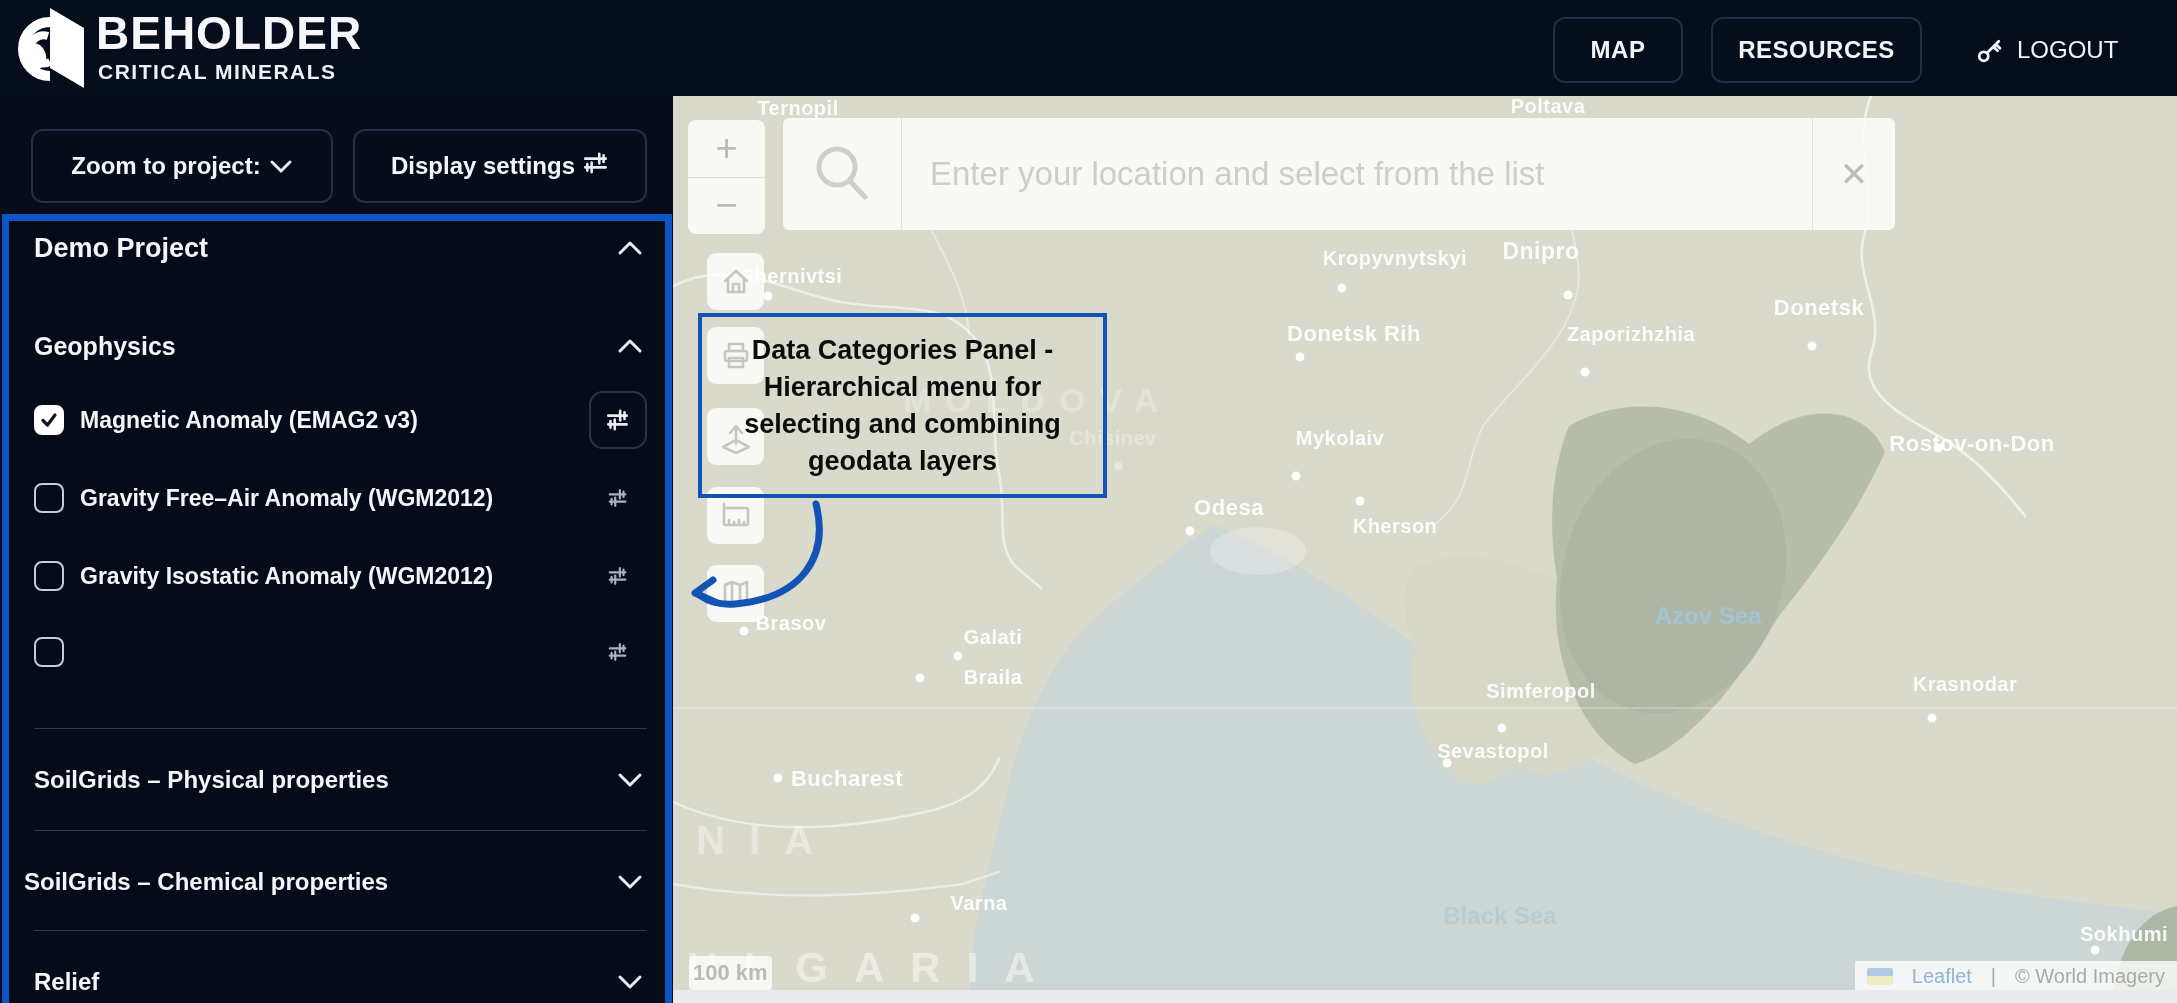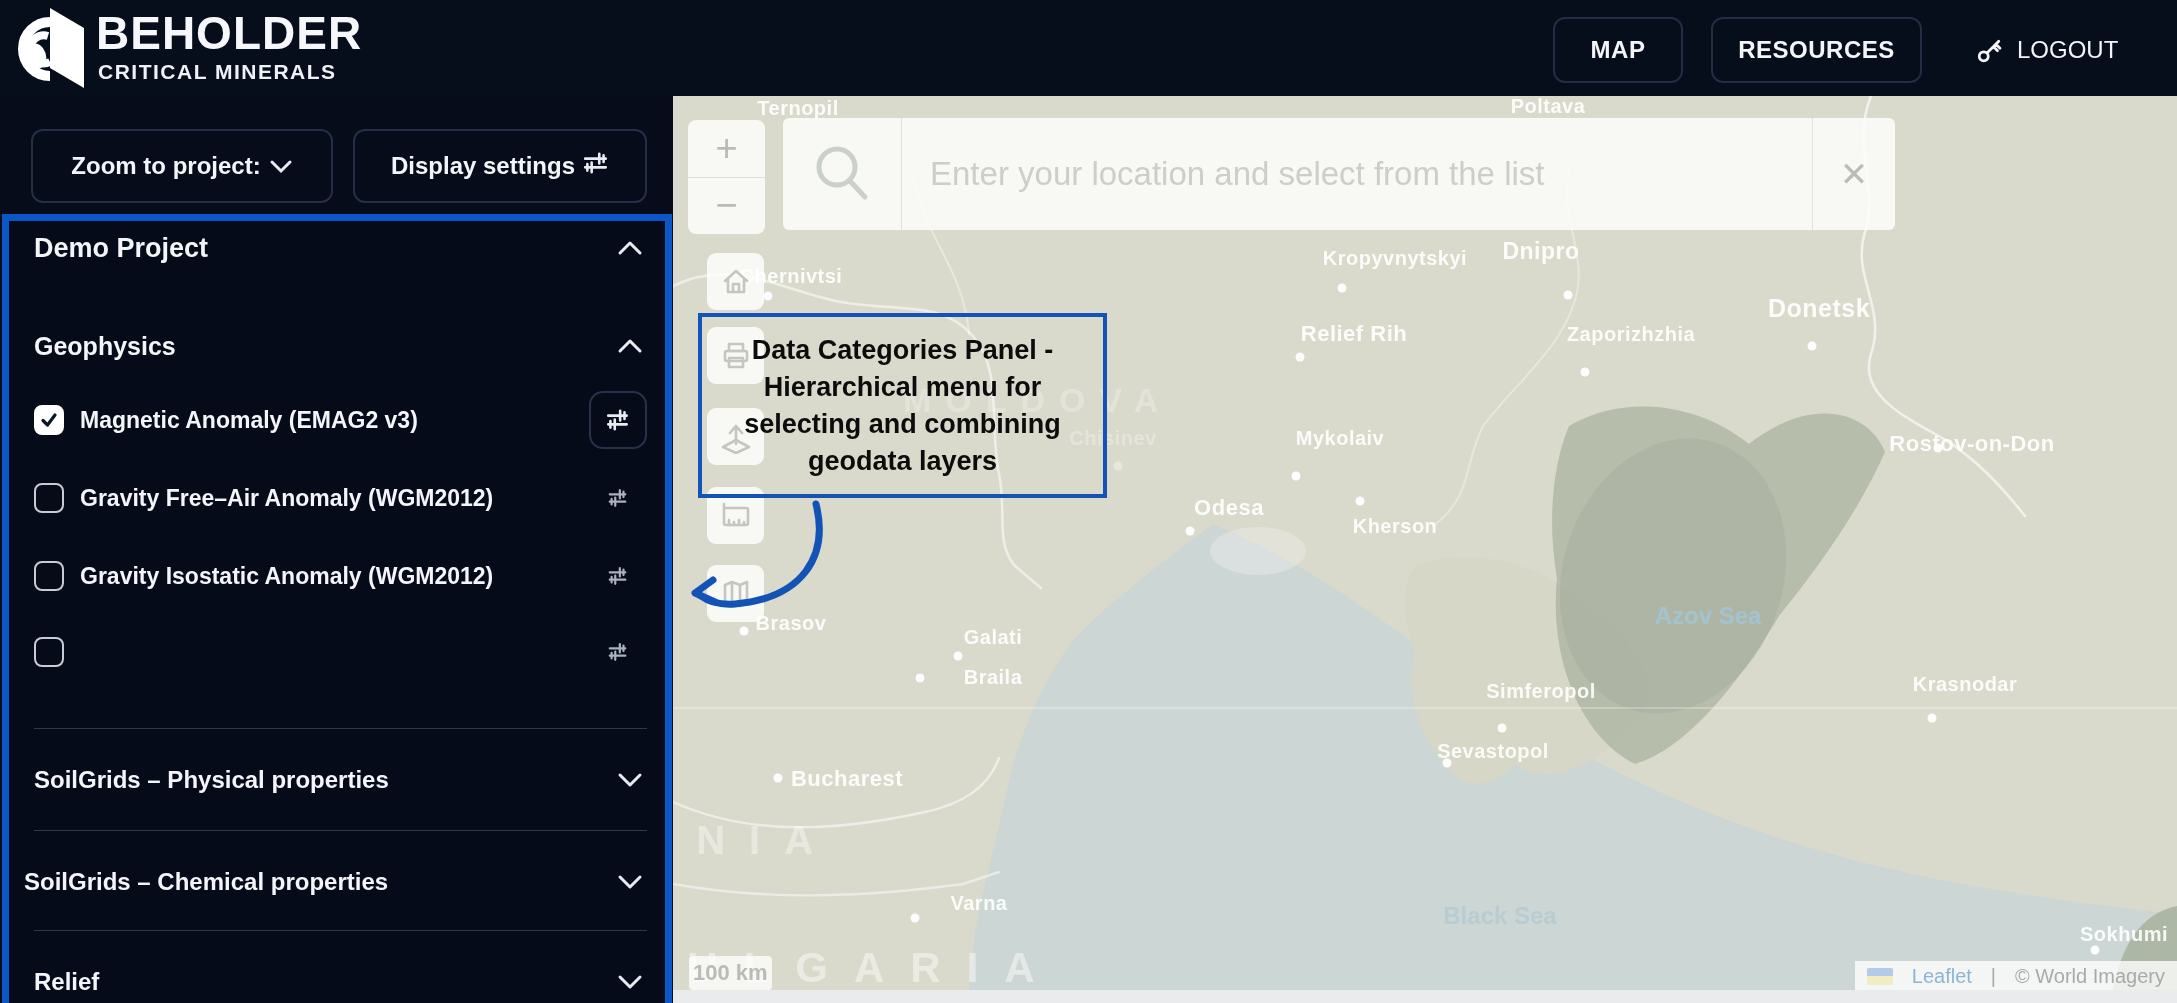--- a/index.html
+++ b/index.html
@@ -146,22 +146,22 @@
   <div class="region" style="left:-42px;top:848px;font-size:42px;letter-spacing:26px;opacity:.7;">BULGARIA</div>
 
   <div class="sea-label" style="left:1035px;top:520px;font-size:24px;color:#9fc8dc;opacity:.8;">Azov Sea</div>
   <div class="sea-label" style="left:827px;top:820px;font-size:24px;color:#a9c4ce;opacity:.55;">Black Sea</div>
 
   <span class="city" style="left:125px;top:12px;">Ternopil</span>
   <span class="city" style="left:875px;top:10px;">Poltava</span>
   <span class="city" style="left:118px;top:180px;">Chernivtsi</span>
   <span class="city" style="left:722px;top:162px;">Kropyvnytskyi</span>
   <span class="city" style="left:868px;top:155px;font-size:23px;">Dnipro</span>
-  <span class="city" style="left:1146px;top:212px;font-size:25px;text-align:right;">Donetsk</span>
-  <span class="city" style="left:681px;top:238px;font-size:22px;">Relief Rih</span>
+  <span class="city" style="left:1146px;top:212px;font-size:22px;text-align:right;">Donetsk</span>
+  <span class="city" style="left:681px;top:238px;font-size:22px;">Donetsk Rih</span>
   <span class="city" style="left:958px;top:238px;">Zaporizhzhia</span>
   <span class="city" style="left:1299px;top:315px;font-size:22px;margin-top:33px;">Rostov-on-Don</span>
   <span class="city" style="left:667px;top:342px;">Mykolaiv</span>
   <span class="city" style="left:556px;top:412px;font-size:22px;">Odesa</span>
   <span class="city" style="left:722px;top:430px;">Kherson</span>
   <span class="city" style="left:868px;top:595px;">Simferopol</span>
   <span class="city" style="left:820px;top:655px;">Sevastopol</span>
   <span class="city" style="left:1292px;top:588px;">Krasnodar</span>
   <span class="city" style="left:118px;top:527px;">Brasov</span>
   <span class="city" style="left:320px;top:541px;">Galati</span>

